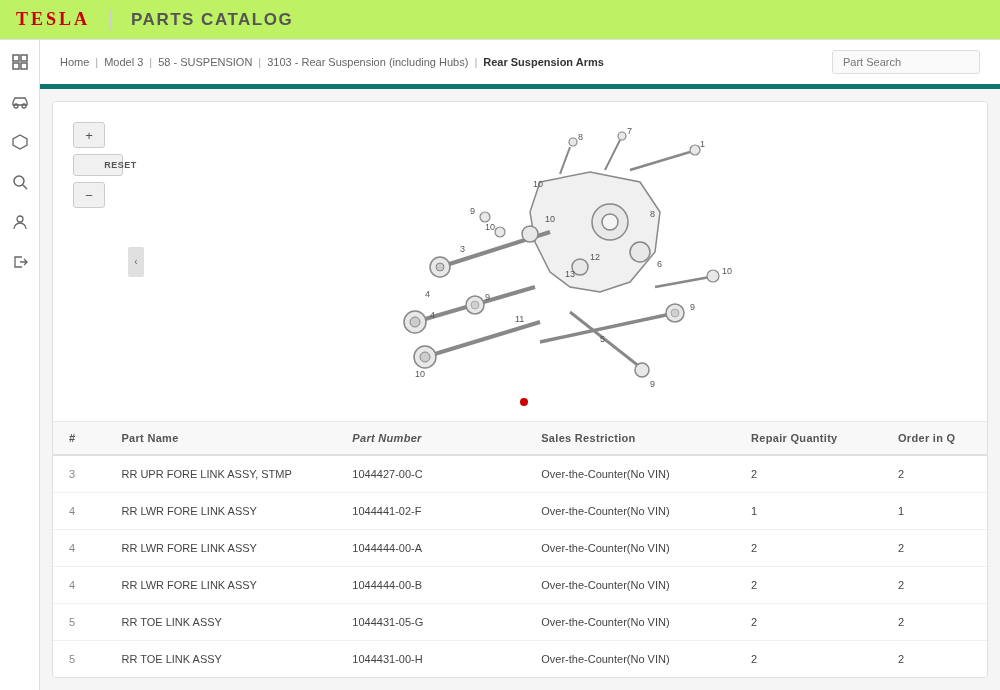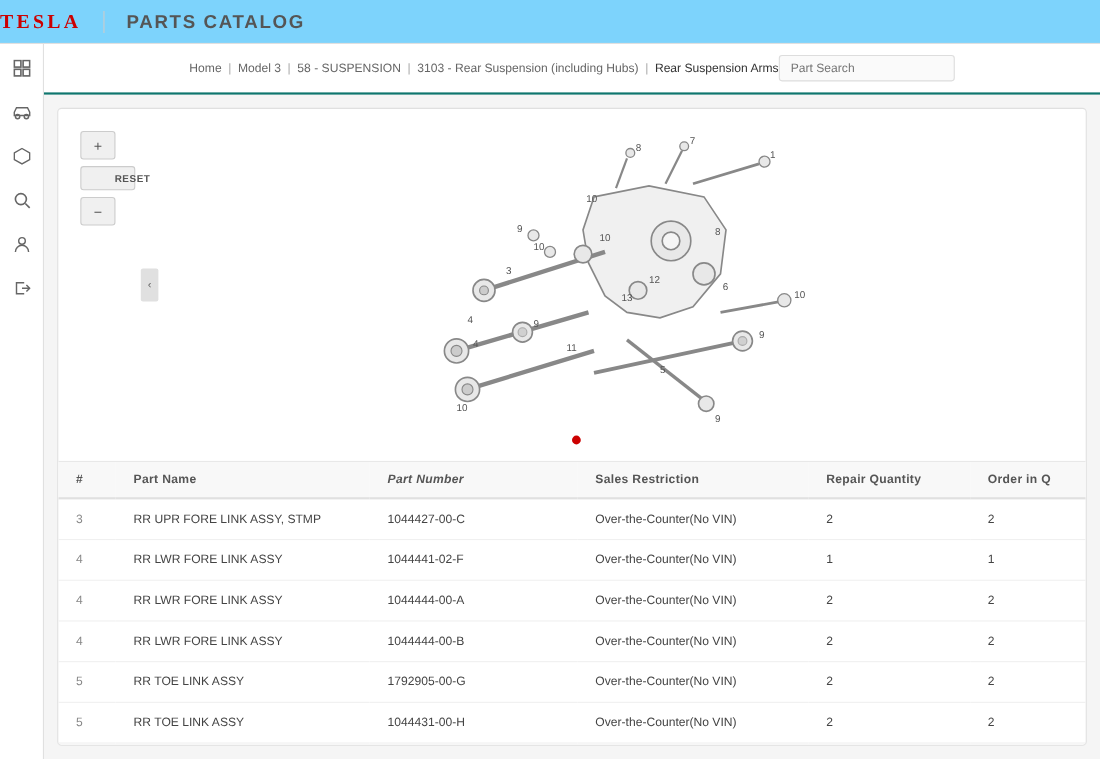--- a/index.html
+++ b/index.html
@@ -2,23 +2,23 @@
 <html><head>
   <meta charset="utf-8">
   <style>
     * { box-sizing: border-box; margin: 0; padding: 0; }
     body { font-family: -apple-system, BlinkMacSystemFont, 'Helvetica Neue', Arial, sans-serif; background: #f5f5f5; color: #333; font-size: 12px; }
 
     
     .header {
       display: flex;
       align-items: center;
-      background: #7dd3fc;
+      background: #bef264;
       border-bottom: 1px solid #e0e0e0;
-      padding: 0 0;
+      padding: 0 16px;
       height: 40px;
     }
     .logo-area {
       display: flex;
       align-items: center;
       gap: 10px;
     }
     .tesla-logo {
       font-size: 18px;
       font-weight: 900;
@@ -72,44 +72,44 @@
     .main {
       flex: 1;
       display: flex;
       flex-direction: column;
       overflow: hidden;
     }
 
     
     .sub-header {
       background: #fff;
-      border-bottom: 2px solid #0f766e;
+      border-bottom: 5px solid #0f766e;
       padding: 10px 20px;
       display: flex;
       align-items: center;
-      justify-content: center;
+      justify-content: space-between;
     }
     .breadcrumb {
       font-size: 11px;
       color: #666;
       display: flex;
       align-items: center;
       gap: 6px;
     }
     .breadcrumb span { cursor: pointer; }
     .breadcrumb .sep { color: #aaa; }
-    .breadcrumb .current { color: #333; font-weight: 400; }
+    .breadcrumb .current { color: #333; font-weight: 700; }
 
     .search-box {
       border: 1px solid #ddd;
       border-radius: 3px;
       padding: 5px 10px;
       font-size: 11px;
       color: #999;
-      width: 160px;
+      width: 148px;
       outline: none;
       background: #fafafa;
     }
 
     
     .content {
       flex: 1;
       display: flex;
       flex-direction: column;
       overflow-y: auto;
@@ -444,21 +444,21 @@
       <td>4</td>
       <td>RR LWR FORE LINK ASSY</td>
       <td>1044444-00-B</td>
       <td>Over-the-Counter(No VIN)</td>
       <td>2</td>
       <td>2</td>
     </tr>
             <tr>
       <td>5</td>
       <td>RR TOE LINK ASSY</td>
-      <td>1792905-00-G</td>
+      <td>1044431-05-G</td>
       <td>Over-the-Counter(No VIN)</td>
       <td>2</td>
       <td>2</td>
     </tr>
             <tr>
       <td>5</td>
       <td>RR TOE LINK ASSY</td>
       <td>1044431-00-H</td>
       <td>Over-the-Counter(No VIN)</td>
       <td>2</td>

